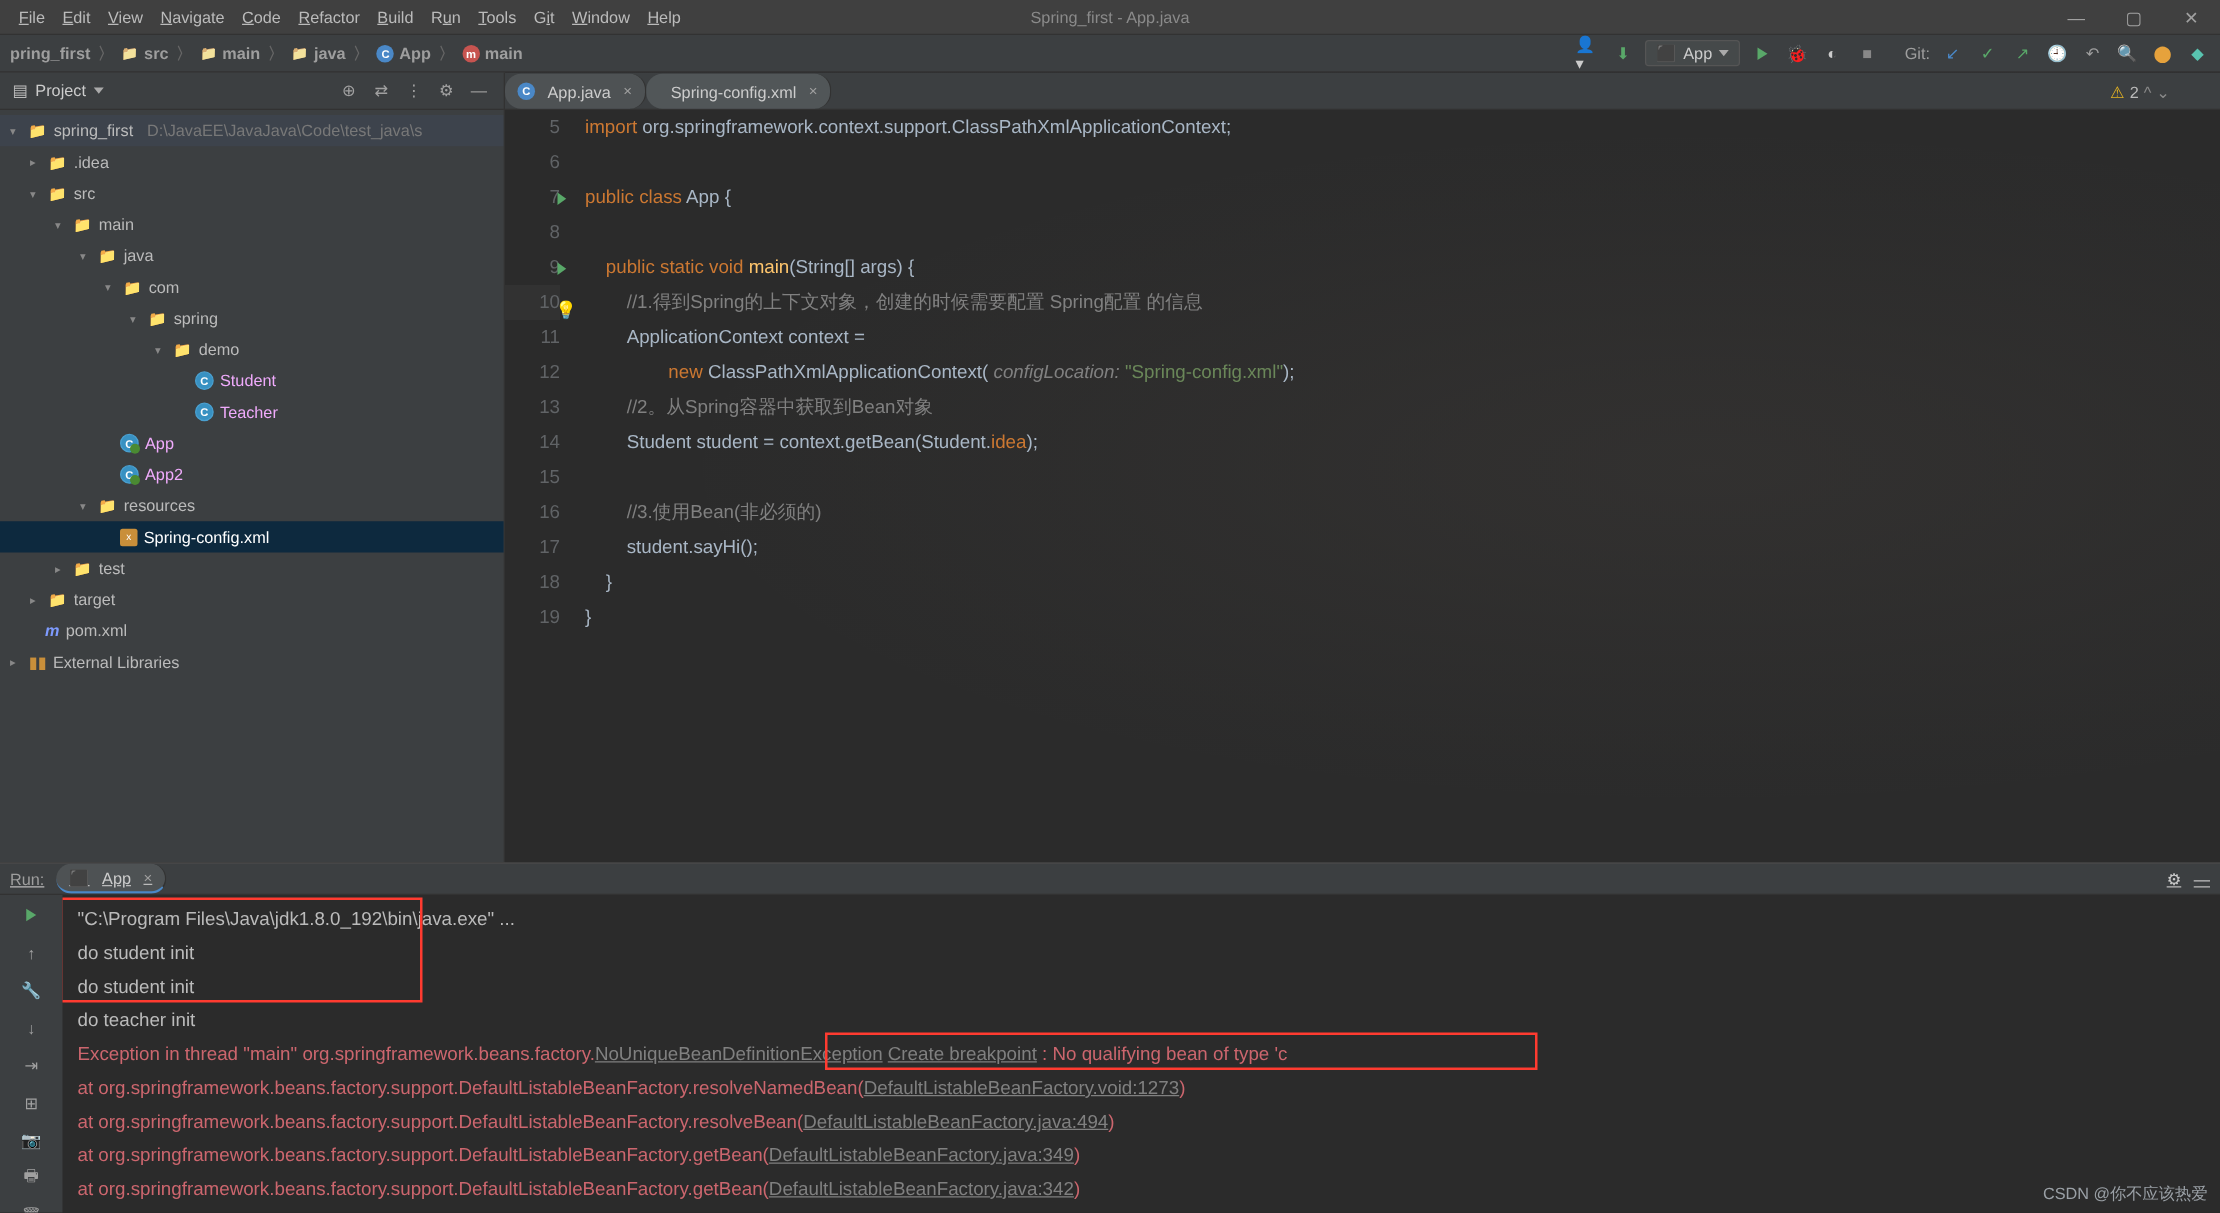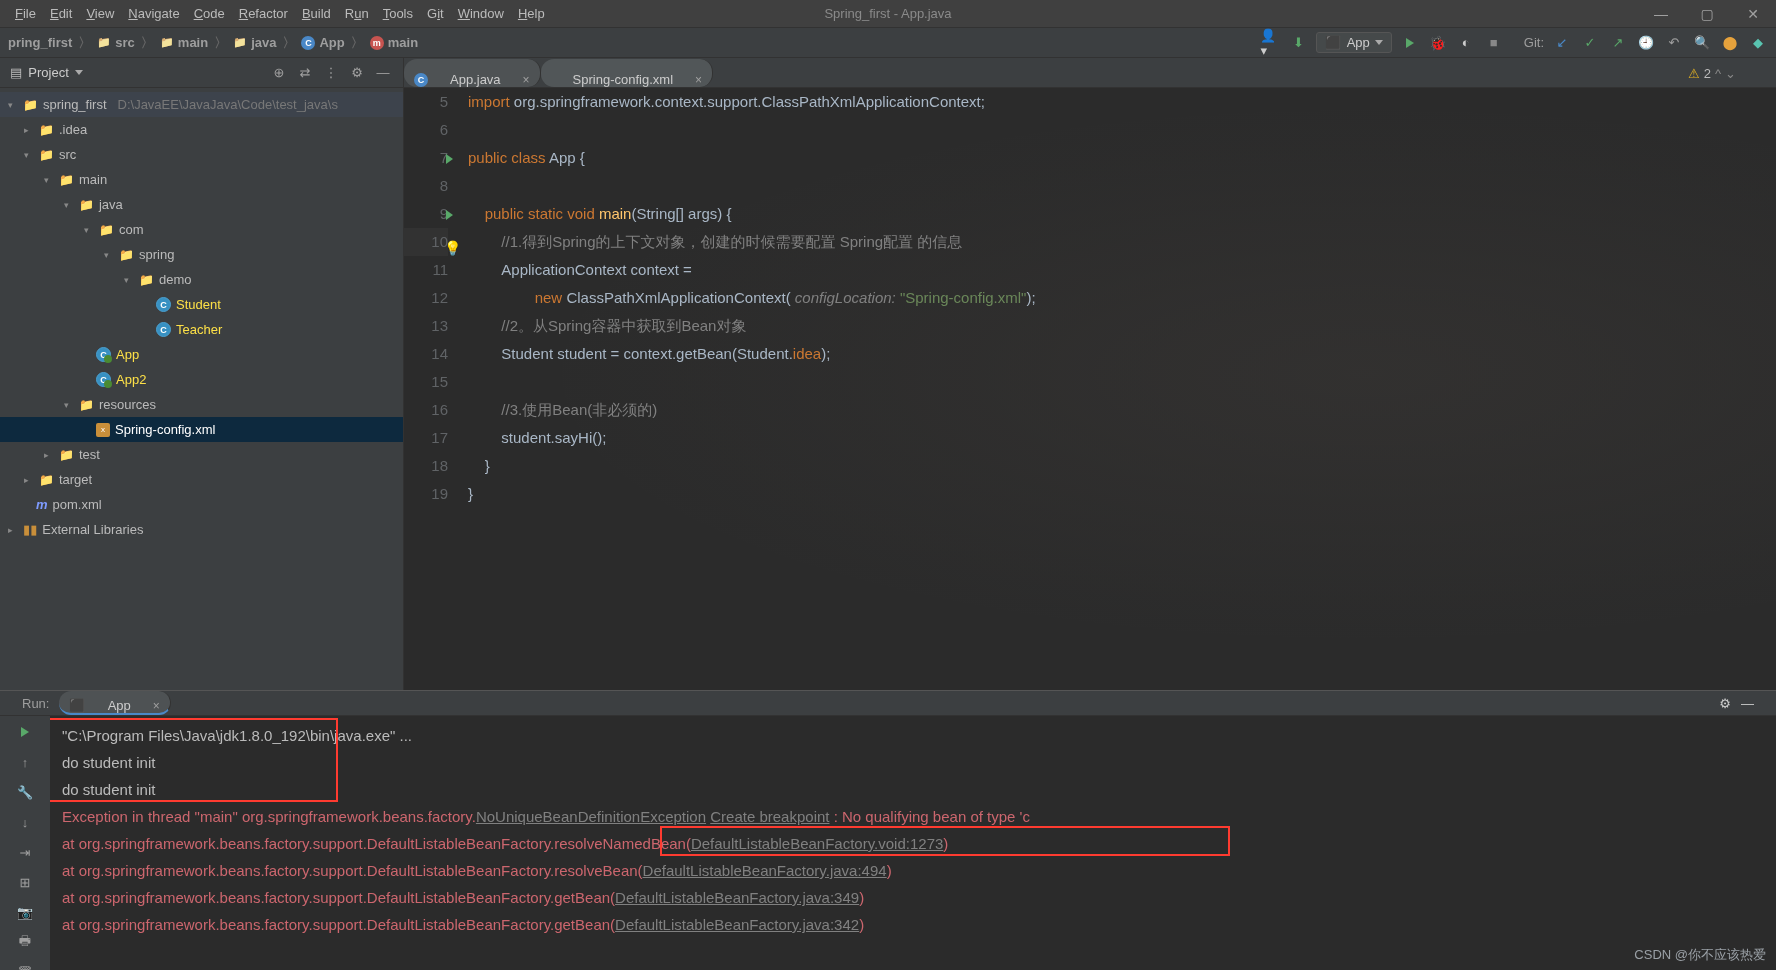--- a/index.html
+++ b/index.html
@@ -39,42 +39,42 @@
 .tree .ico.folderblue::before { content:"📁"; color:#5fa8e6; font-size:12px; }
 .tree .ico.foldergrey::before { content:"📁"; color:#9a9a9a; font-size:12px; }
 .tree .ico.folderorange::before { content:"📁"; color:#c98f3a; font-size:12px; }
 .tree .ico.xml { width:14px; height:14px; background:#c98f3a; border-radius:2px; font-size:8px; color:#fff; display:inline-flex; align-items:center; justify-content:center; }
 .tree .ico.xml::before { content:"x"; }
 .tree .ico.pom { color:#7e9bff; font-weight:bold; font-style:italic; font-size:13px; }
 .tree .class-i { width:15px; height:15px; background:#3891c2; border-radius:50%; display:inline-flex; align-items:center; justify-content:center; color:#fff; font-size:9px; font-weight:bold; border:1px solid #4aa0d0; }
 .tree .class-i.green { position:relative; }
 .tree .class-i.green::after { content:""; position:absolute; right:-2px; bottom:-2px; width:8px; height:8px; background:#4a8a32; border-radius:50%; }
 .tree .lbl.mute { color:#787878; }
-.tree .lbl.hl { color:#fde047;text-align:center; }
+.tree .lbl.hl { color:#f0abfc;text-align:center; }
 .editor-area { flex:1; display:flex; flex-direction:column; background:#2b2b2b; position:relative; overflow:hidden; }
 .bgimg { position:absolute; inset:0; background:linear-gradient(rgba(43,43,43,.7),rgba(43,43,43,.7)),radial-gradient(ellipse at 70% 50%,rgba(200,170,150,0.15),transparent 60%); pointer-events:none; }
 .tabs { height:30px; display:flex; align-items:flex-end; background:#3c3f41; border-bottom:1px solid #323232; z-index:1; }
-.tab { height:28px; display:flex; align-items:flex-end; padding:0 10px; gap:22px; background:#515658; color:#ccc; border-right:1px solid #323232; cursor:pointer;border-radius:13px; }
+.tab { height:28px; display:flex; align-items:center; padding:0 10px; gap:10px; background:#515658; color:#ccc; border-right:1px solid #323232; cursor:pointer;border-radius:13px; }
 .tab.active { background:#4e5254; }
 .tab .close { color:#a0a0a0; font-size:12px; }
 .code-scroll { flex:1; z-index:1; display:flex; font-family:"JetBrains Mono",Consolas,monospace; font-size:15px; line-height:28px; }
 .gutter { width:64px; text-align:right; padding-right:20px; color:#606366; position:relative; }
 .gutter .ln { height:28px; position:relative; }
 .gutter .run-mark { position:absolute; left:42px; top:10px; width:0; height:0; border-left:7px solid #59a869; border-top:5px solid transparent; border-bottom:5px solid transparent; }
 .gutter .bulb { position:absolute; left:40px; top:6px; font-size:14px; }
 .code { flex:1; white-space:pre; color:#a9b7c6; }
 .kw { color:#cc7832; }
 .str { color:#6a8759; }
 .cmnt { color:#808080; }
 .fn { color:#ffc66d; }
 .param { color:#808080; font-style:italic; }
 .warn-badge { position:absolute; right:40px; top:8px; display:flex; align-items:center; gap:4px; color:#bbb; z-index:2; }
 .warn-badge .wi { color:#e6b422; }
 .run-panel { height:280px; background:#2b2b2b; border-top:1px solid #555; display:flex; flex-direction:column; position:relative; }
-.run-hdr { height:28px; background:#3c3f41; display:flex; align-items:center; padding:0 22px; gap:10px; border-bottom:1px solid #323232; }
+.run-hdr { height:28px; background:#3c3f41; display:flex; align-items:center; padding:0 8px; gap:10px; border-bottom:1px solid #323232;text-decoration:underline; }
 .run-hdr .lbl { color:#9e9e9e; }
 .run-hdr .tab { height:24px; background:#4e5254; border-bottom:2px solid #4a88c7; }
 .run-hdr .spacer { flex:1; }
 .run-body { flex:1; display:flex; }
 .run-gutter { width:50px; background:#3c3f41; display:flex; flex-direction:column; align-items:center; padding-top:6px; gap:10px; }
 .run-gutter .tb { width:20px; height:20px; display:flex; align-items:center; justify-content:center; color:#a0a0a0; cursor:pointer; }
 .console { flex:1; padding:6px 12px; font-family:Consolas,monospace; font-size:15px; line-height:27px; color:#bbbbbb; position:relative; overflow:hidden; }
 .console .err { color:#cc666e; }
 .console .link { color:#808080; text-decoration:underline; }
 .redbox { position:absolute; border:2px solid #ff3b30; pointer-events:none; }
@@ -332,20 +332,21 @@
       <span class="tb">⇥</span>
       <span class="tb">⊞</span>
       <span class="tb">📷</span>
       <span class="tb">🖶</span>
       <span class="tb">🗑</span>
     </div>
     <div class="console">
 <div>"C:\Program Files\Java\jdk1.8.0_192\bin\java.exe" ...</div>
 <div>do student init</div>
 <div>do student init</div>
+<div>do teacher init</div>
 <div class="err"><span>Exception in thread "main" org.springframework.beans.factory.</span><span class="link">NoUniqueBeanDefinitionException</span>  <span class="link" style="color:#808080;">Create breakpoint</span><span> : No qualifying bean of type 'c</span></div>
 <div class="err">    <span>at org.springframework.beans.factory.support.DefaultListableBeanFactory.resolveNamedBean(</span><span class="link">DefaultListableBeanFactory.void:1273</span>)</div>
 <div class="err">    <span>at org.springframework.beans.factory.support.DefaultListableBeanFactory.resolveBean(</span><span class="link">DefaultListableBeanFactory.java:494</span>)</div>
 <div class="err">    <span>at org.springframework.beans.factory.support.DefaultListableBeanFactory.getBean(</span><span class="link">DefaultListableBeanFactory.java:349</span>)</div>
 <div class="err">    <span>at org.springframework.beans.factory.support.DefaultListableBeanFactory.getBean(</span><span class="link">DefaultListableBeanFactory.java:342</span>)</div>
       <div class="redbox" style="left:-2px; top:2px; width:290px; height:84px;"></div>
       <div class="redbox" style="left:610px; top:110px; width:570px; height:30px;"></div>
     </div>
   </div>
 </div>

